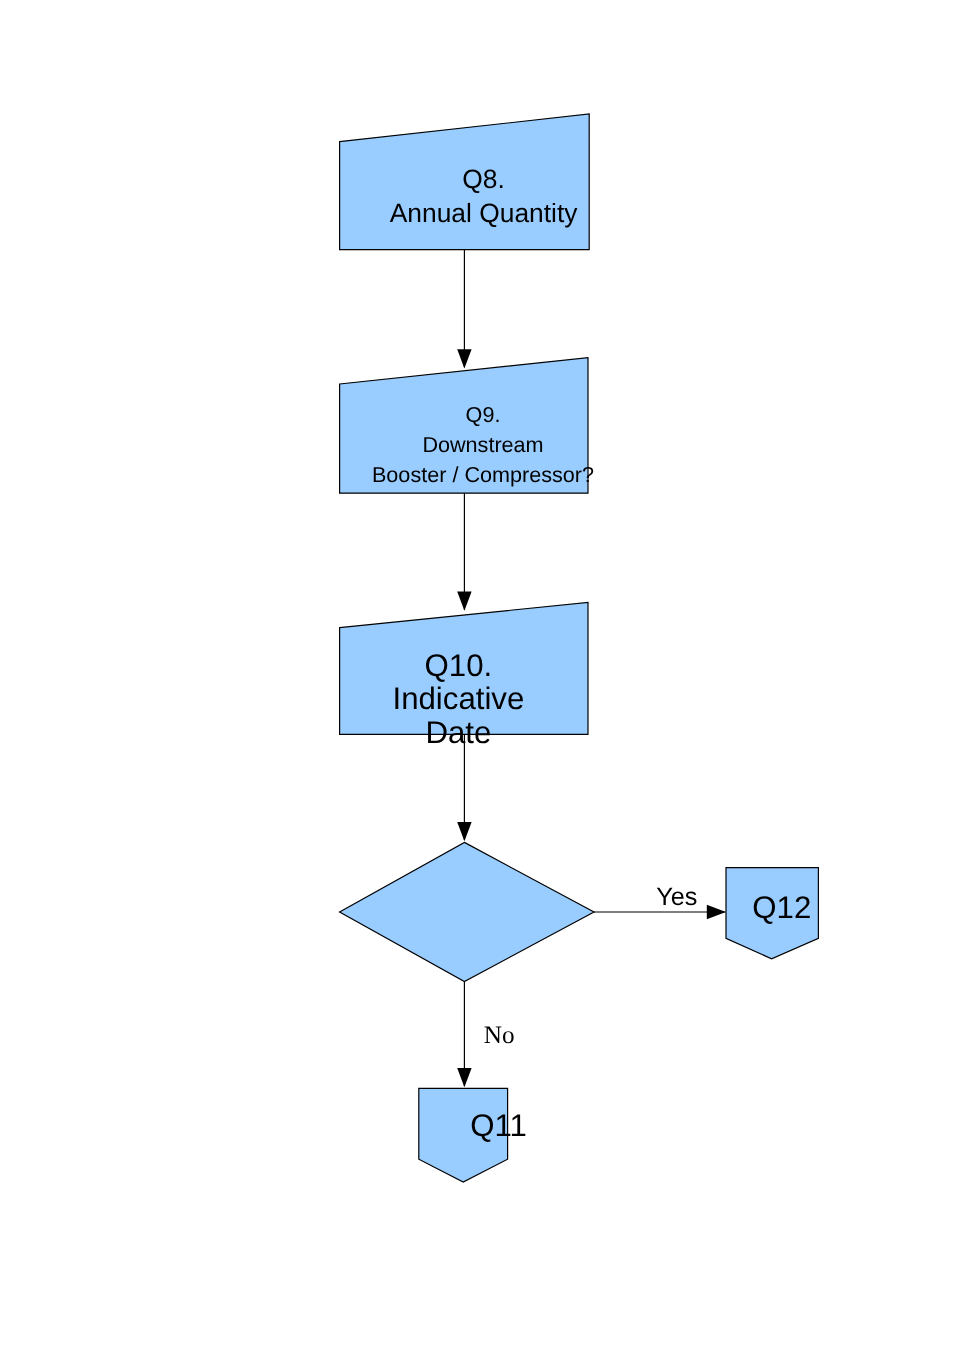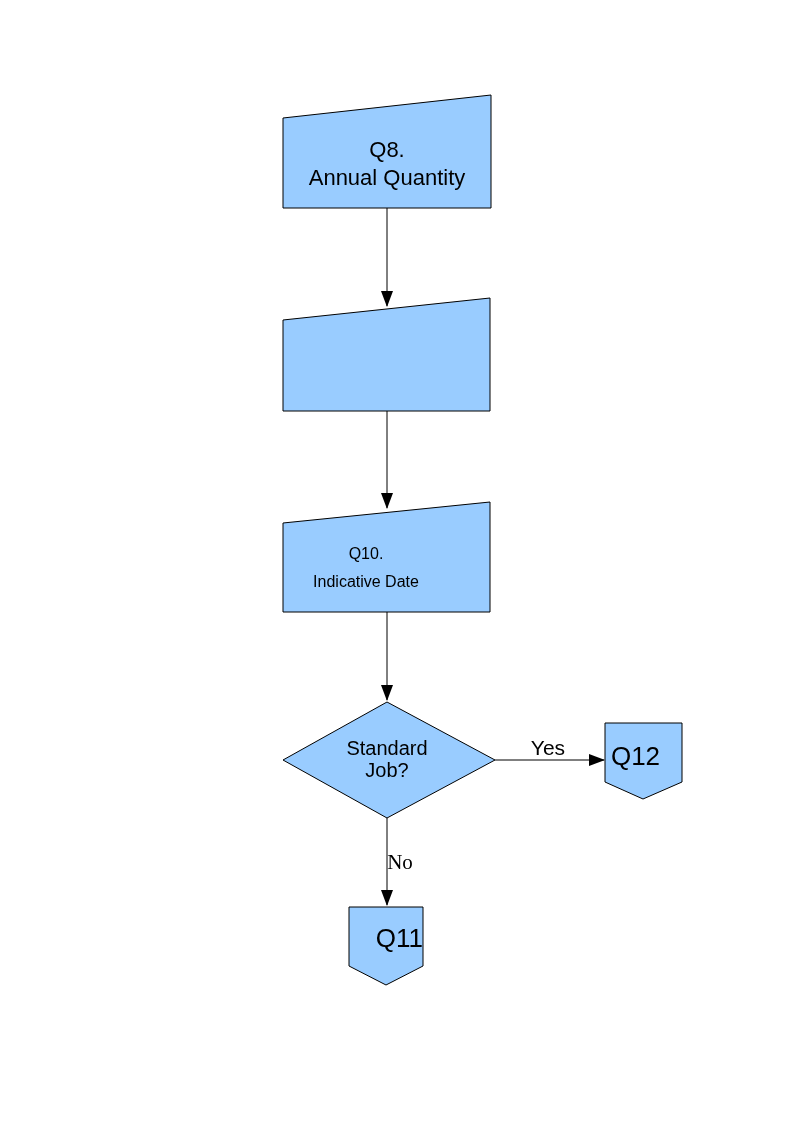--- a/index.html
+++ b/index.html
@@ -32,32 +32,33 @@
   }
   .arrowhead {
     fill: var(--shape-stroke, #000000);
   }
   .label {
     position: absolute;
     text-align: center;
     white-space: pre-line;
     color: #000000;
     line-height: 1.25;
+    margin-left: 16px;
   }
   .lbl-q8 {
     left: 283px; top: 136px; width: 208px;
     font-size: 22px; line-height: 28px;
   }
   .lbl-q9 {
     left: 283px; top: 334px; width: 207px;
     font-size: 18px; line-height: 25px;
   }
   .lbl-q10 {
     left: 283px; top: 540px; width: 166px;
-    font-size: 16px; line-height: 28px;
+    font-size: 26px; line-height: 28px;
   }
   .lbl-decision {
     left: 287px; top: 737px; width: 200px;
     font-size: 20px; line-height: 22px;
   }
   .lbl-yes {
     left: 513px; top: 735px; width: 70px;
     font-size: 21px;
   }
   .lbl-no {
@@ -96,22 +97,23 @@
 
     <line class="connector" marker-end="url(#arrow)" x1="387" y1="208" x2="387" y2="306"></line>
     <line class="connector" marker-end="url(#arrow)" x1="387" y1="411" x2="387" y2="508"></line>
     <line class="connector" marker-end="url(#arrow)" x1="387" y1="612" x2="387" y2="700"></line>
     <line class="connector" marker-end="url(#arrow)" x1="495" y1="760" x2="604" y2="760"></line>
     <line class="connector" marker-end="url(#arrow)" x1="387" y1="818" x2="387" y2="905"></line>
   </svg>
 
   <div class="label lbl-q8">Q8.
 Annual Quantity</div>
+  <div class="label lbl-q9">Q9.
+Downstream
+Booster / Compressor?</div>
   <div class="label lbl-q10">Q10.
 Indicative Date</div>
-  <div class="label lbl-decision">Standard
-Job?</div>
   <div class="label lbl-yes">Yes</div>
   <div class="label lbl-no">No</div>
   <div class="label lbl-q12">Q12</div>
   <div class="label lbl-q11">Q11</div>
 
 </div>
 
 </body></html>

